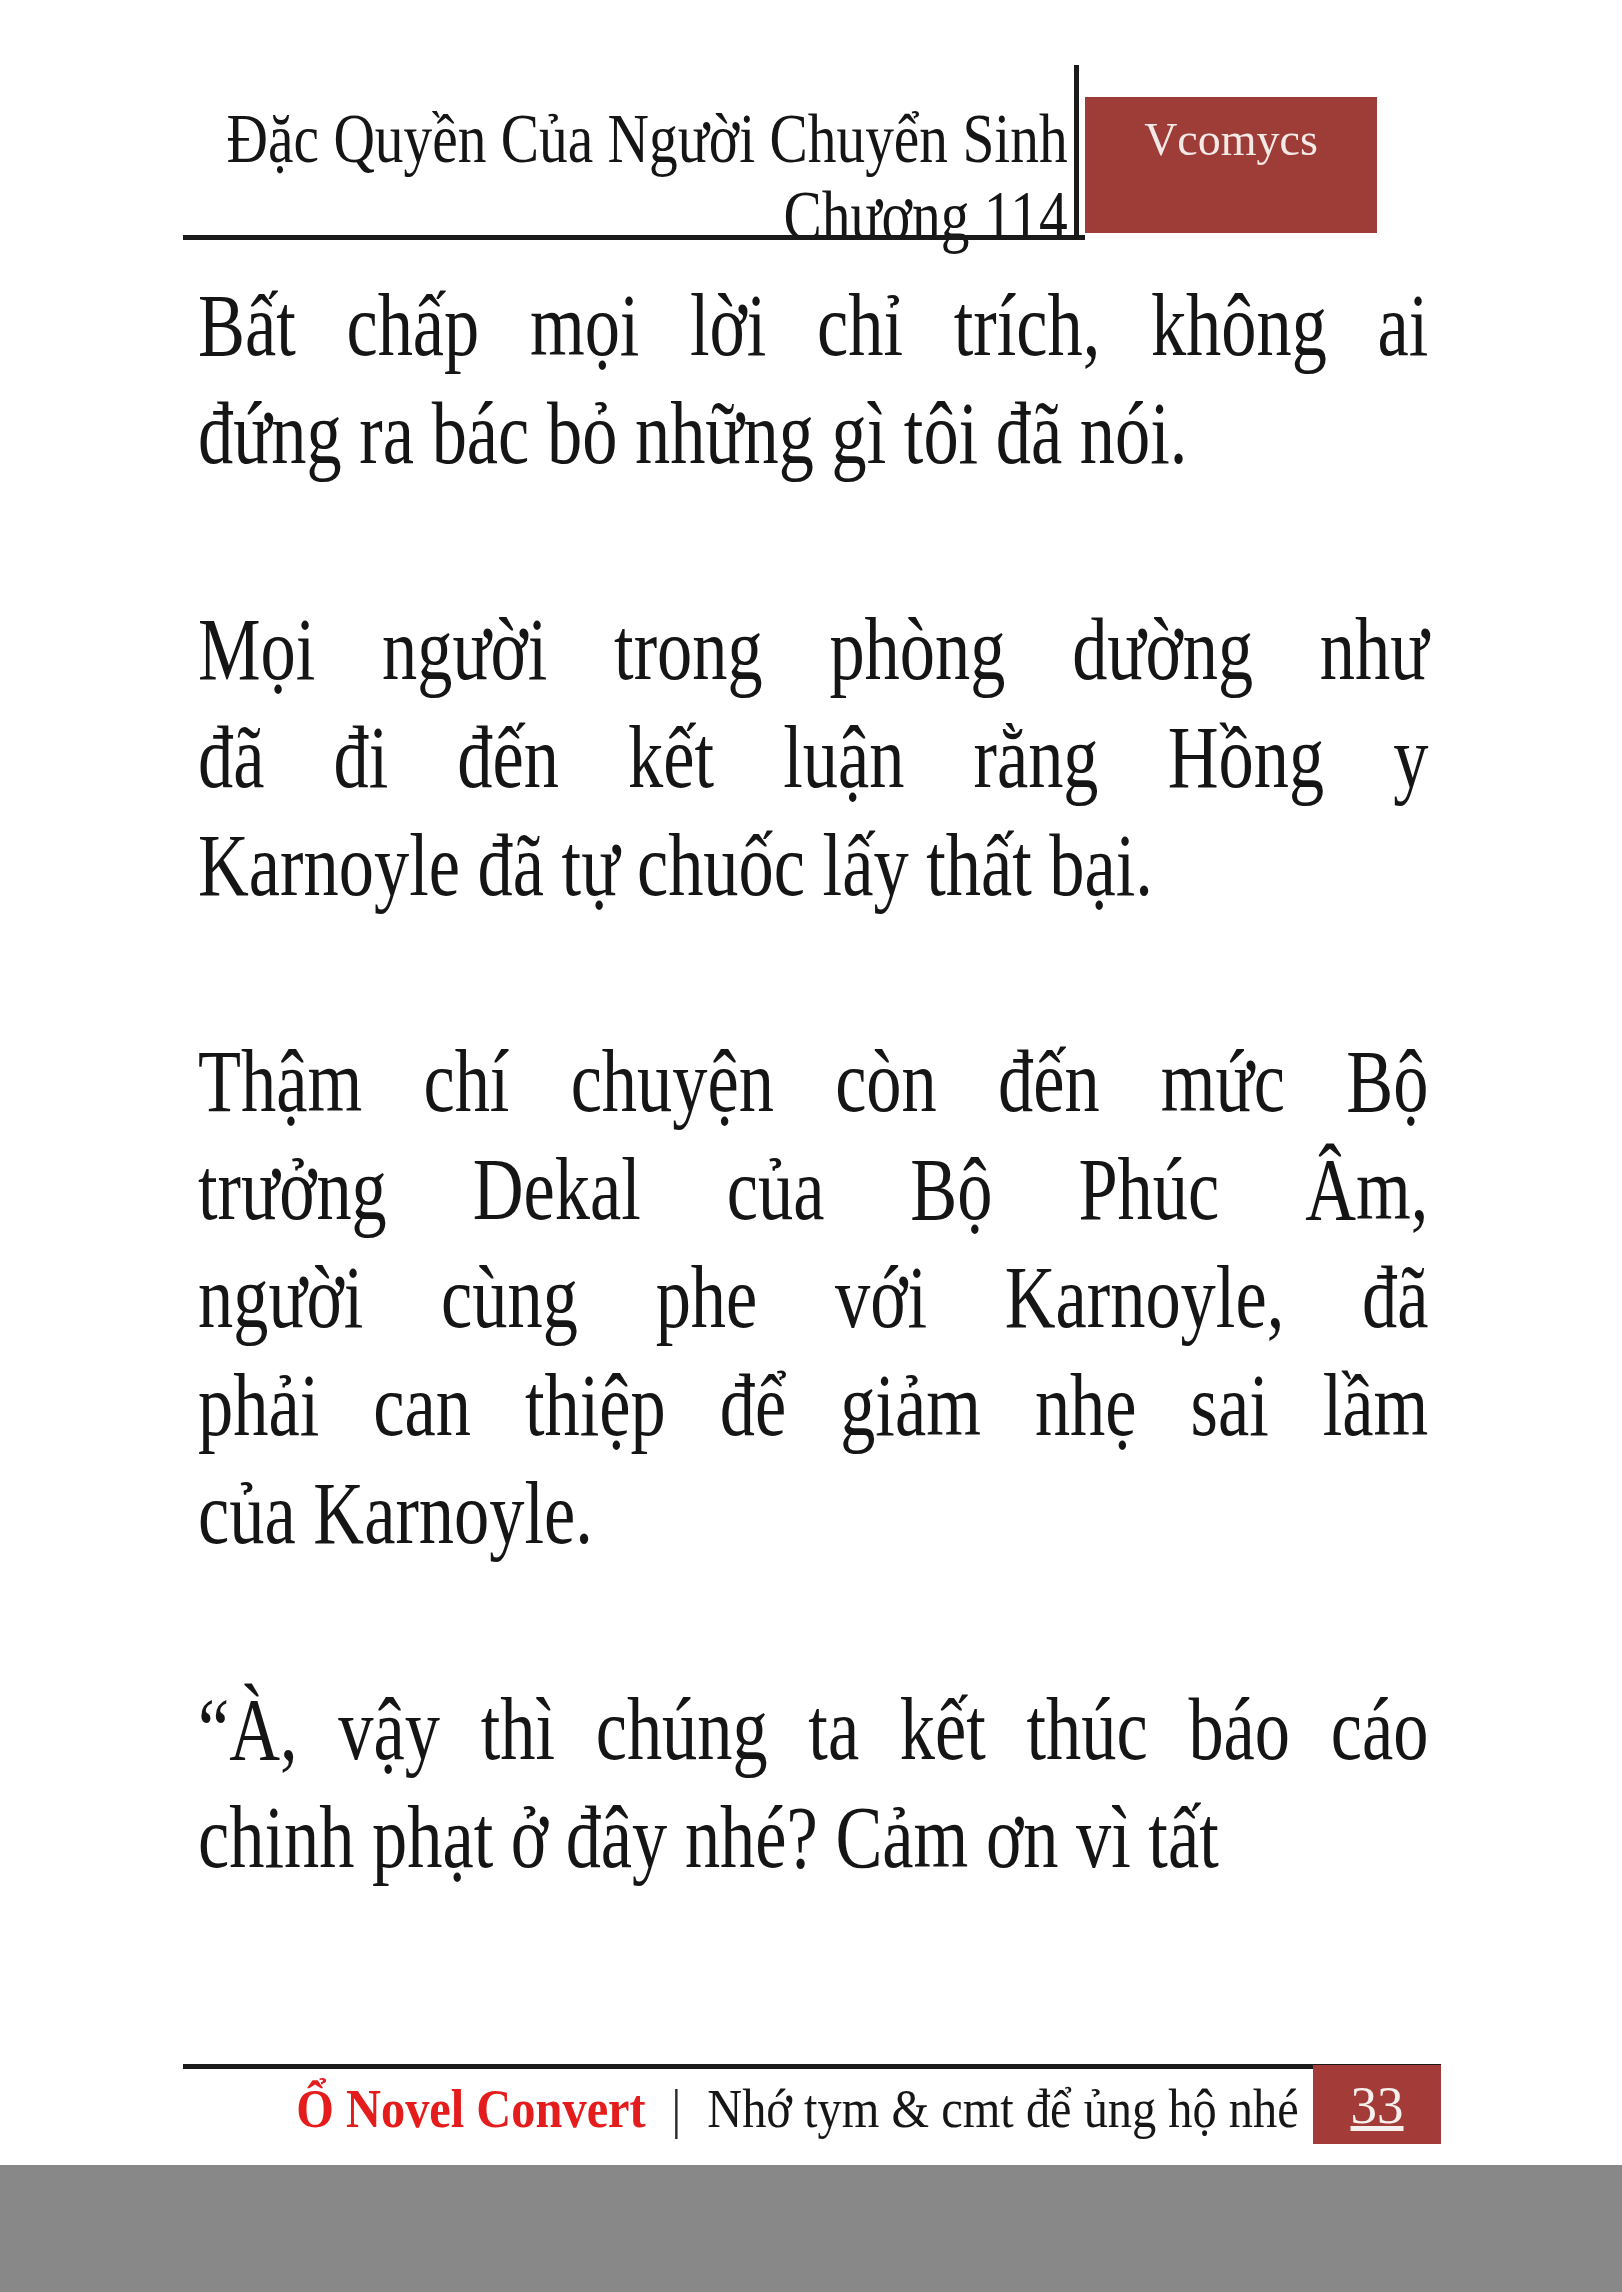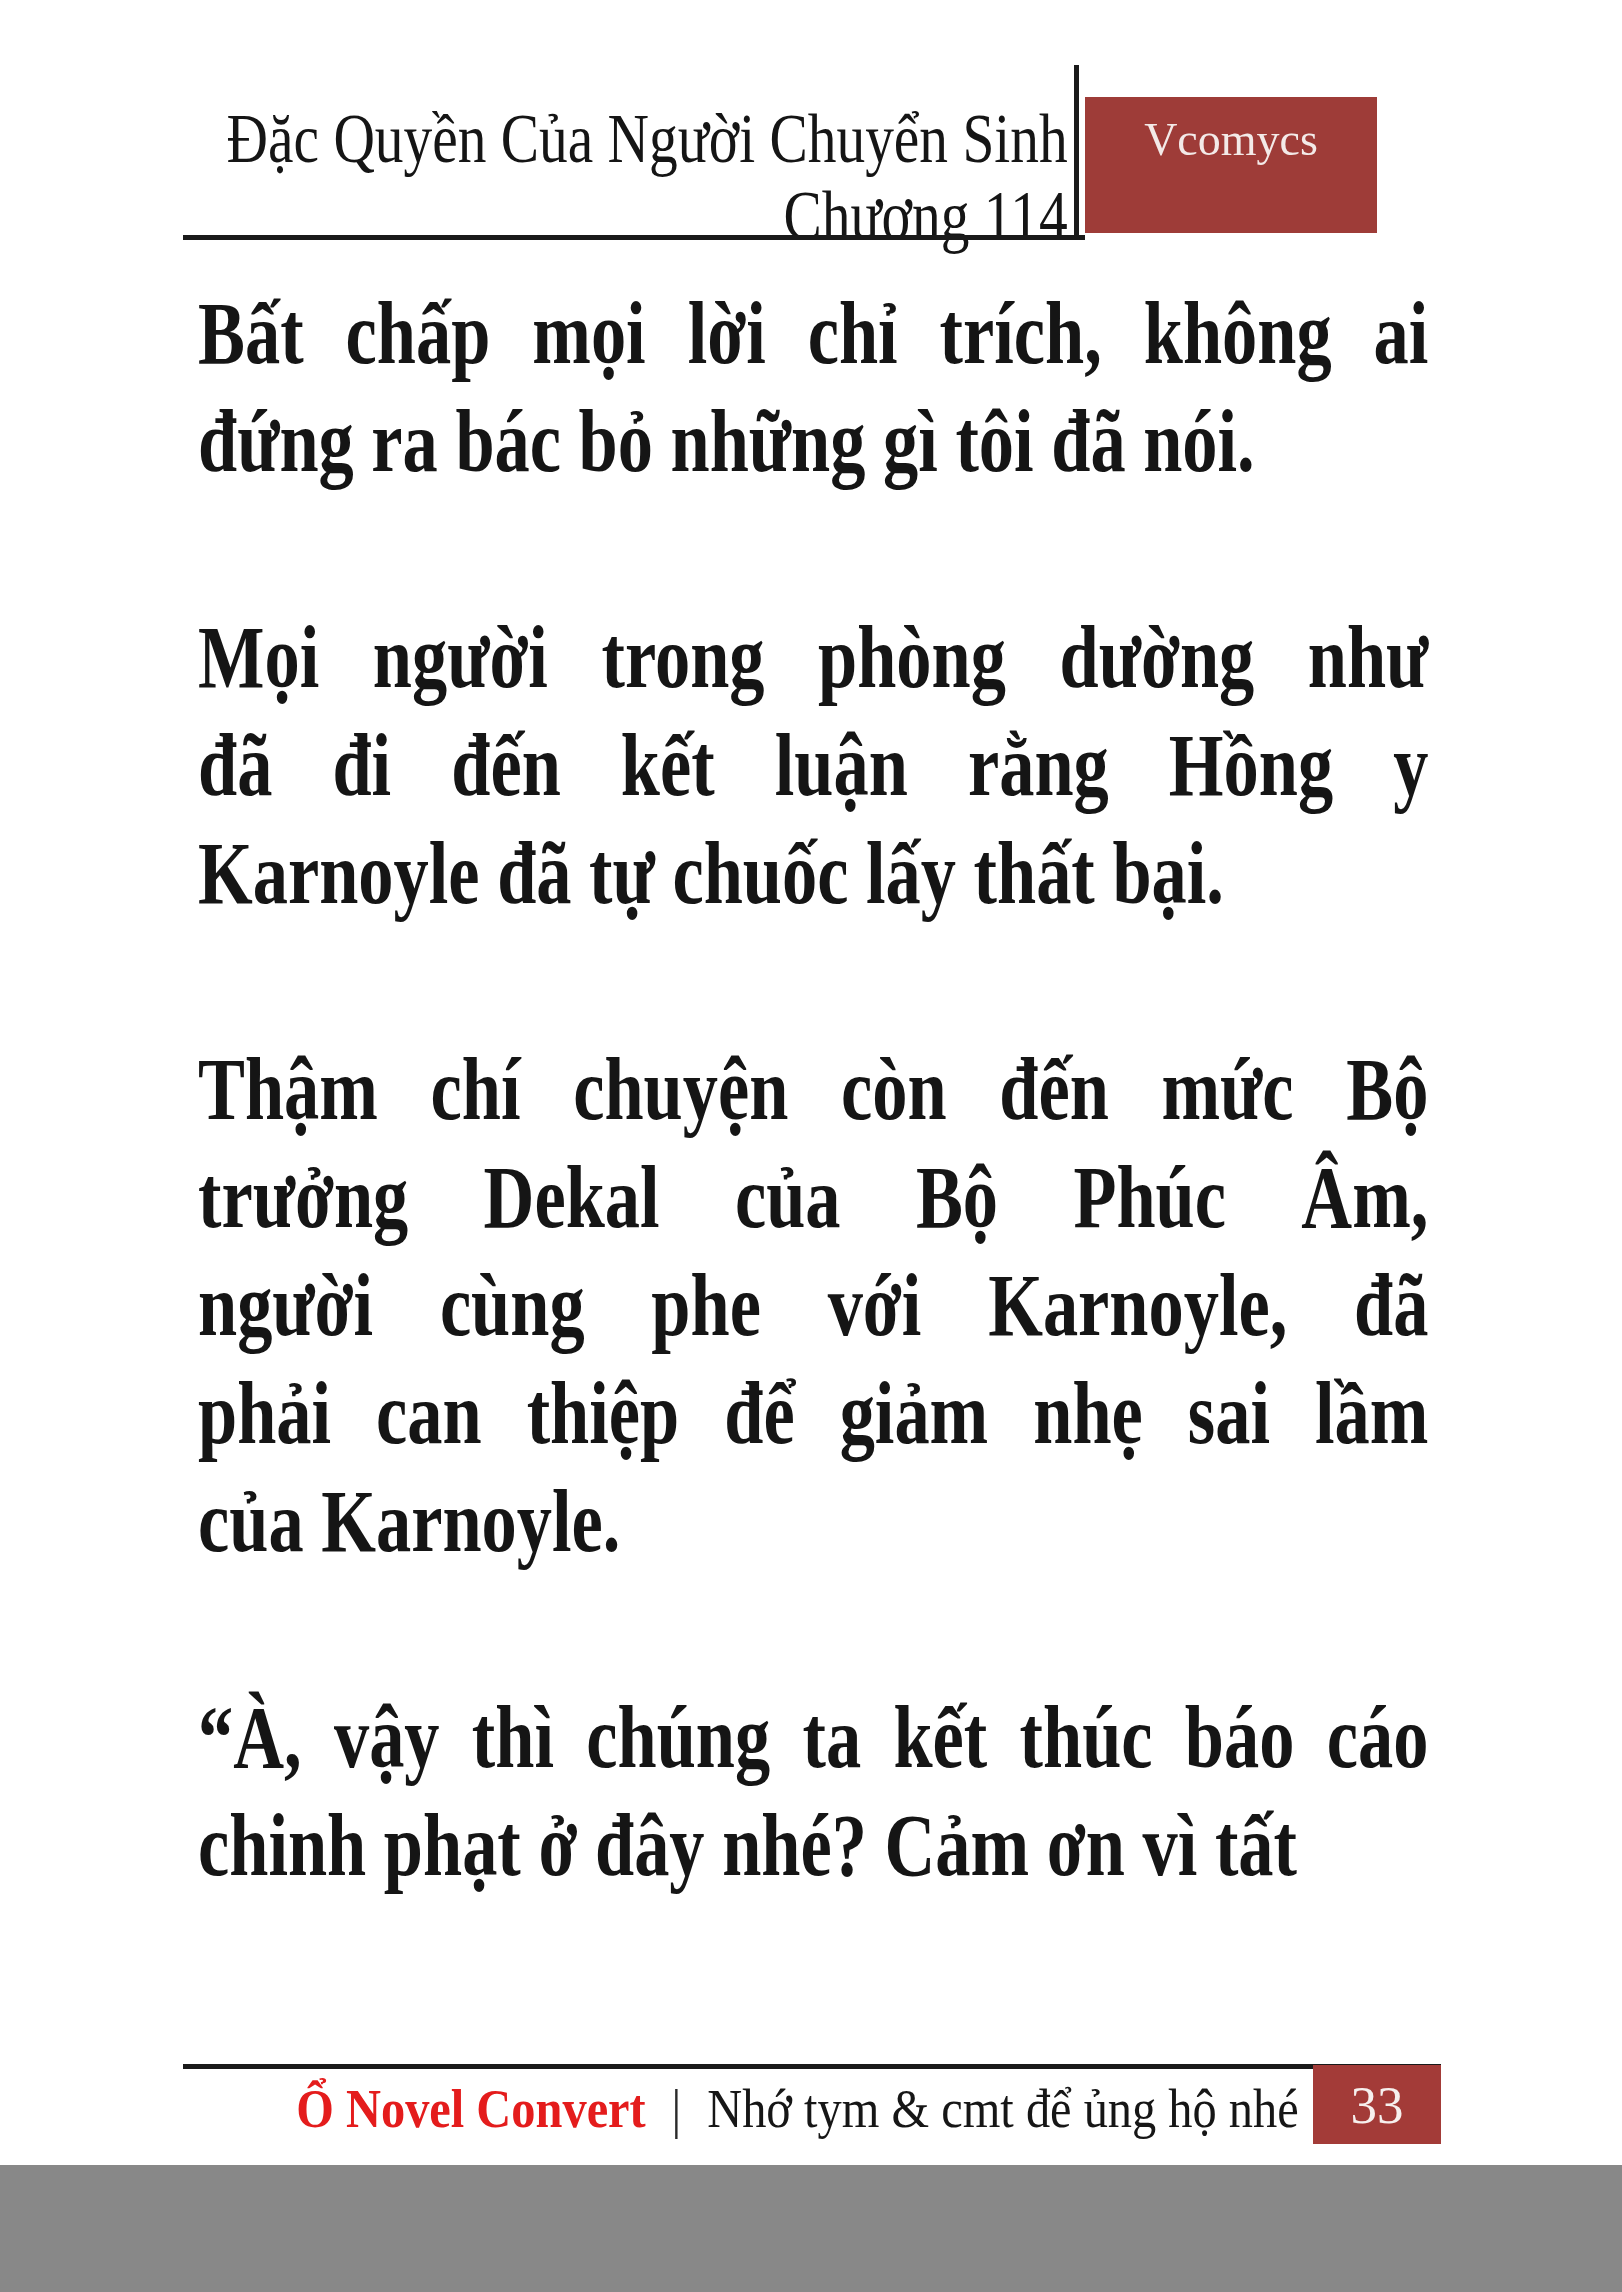--- a/index.html
+++ b/index.html
@@ -39,21 +39,21 @@
     position:absolute;left:1085px;top:97px;width:292px;height:136px;
     background:var(--badge-bg);
     color:#f3eae8;text-align:center;
     font-size:46px;line-height:57px;
     padding-top:13.7px;box-sizing:border-box;
   }
   
   .body-text{
     position:absolute;left:198px;top:272px;width:1230px;
   }
-  .para{margin:8px 0 108px 0;font-weight:bold;}
+  .para{margin:0 0 108px 0;}
   .line{
     font-size:88px;line-height:108px;height:108px;
     width:1538px;               
     transform:scaleX(0.8);transform-origin:0 0;
     white-space:nowrap;
   }
   .line.just{display:flex;justify-content:space-between;}
   
   .footer-hrule{
     position:absolute;left:183px;top:2064px;width:1258px;height:4.9px;
@@ -65,21 +65,21 @@
     font-size:55px;line-height:63px;
     transform:scaleX(0.88);transform-origin:50% 0;
   }
   .footer-brand{color:var(--brand-red);font-weight:bold;}
   .footer-sep{color:#2a2a2a;padding:0 15.7px;font-weight:normal;}
   .footer-msg{color:#161616;}
   .footer-badge{
     position:absolute;left:1313px;top:2065px;width:128px;height:79px;
     background:var(--footer-badge-bg);
     display:flex;align-items:center;justify-content:center;
-    color:#f6f0ee;font-size:53px;
+    color:#f6f0ee;font-size:53px;text-decoration:underline;
   }
   
   .logo{
     position:absolute;left:25.5px;top:2207px;
     font-family:"Liberation Sans","DejaVu Sans",sans-serif;
     font-size:59px;line-height:78px;font-weight:bold;font-style:italic;
     letter-spacing:1px;
     transform:skewX(-6deg);transform-origin:0 50%;
     background:linear-gradient(103deg,var(--logo-blue) 0%,#b7c6ee 38%,var(--logo-blue-light) 62%,#93a9de 95%);
     -webkit-background-clip:text;background-clip:text;

